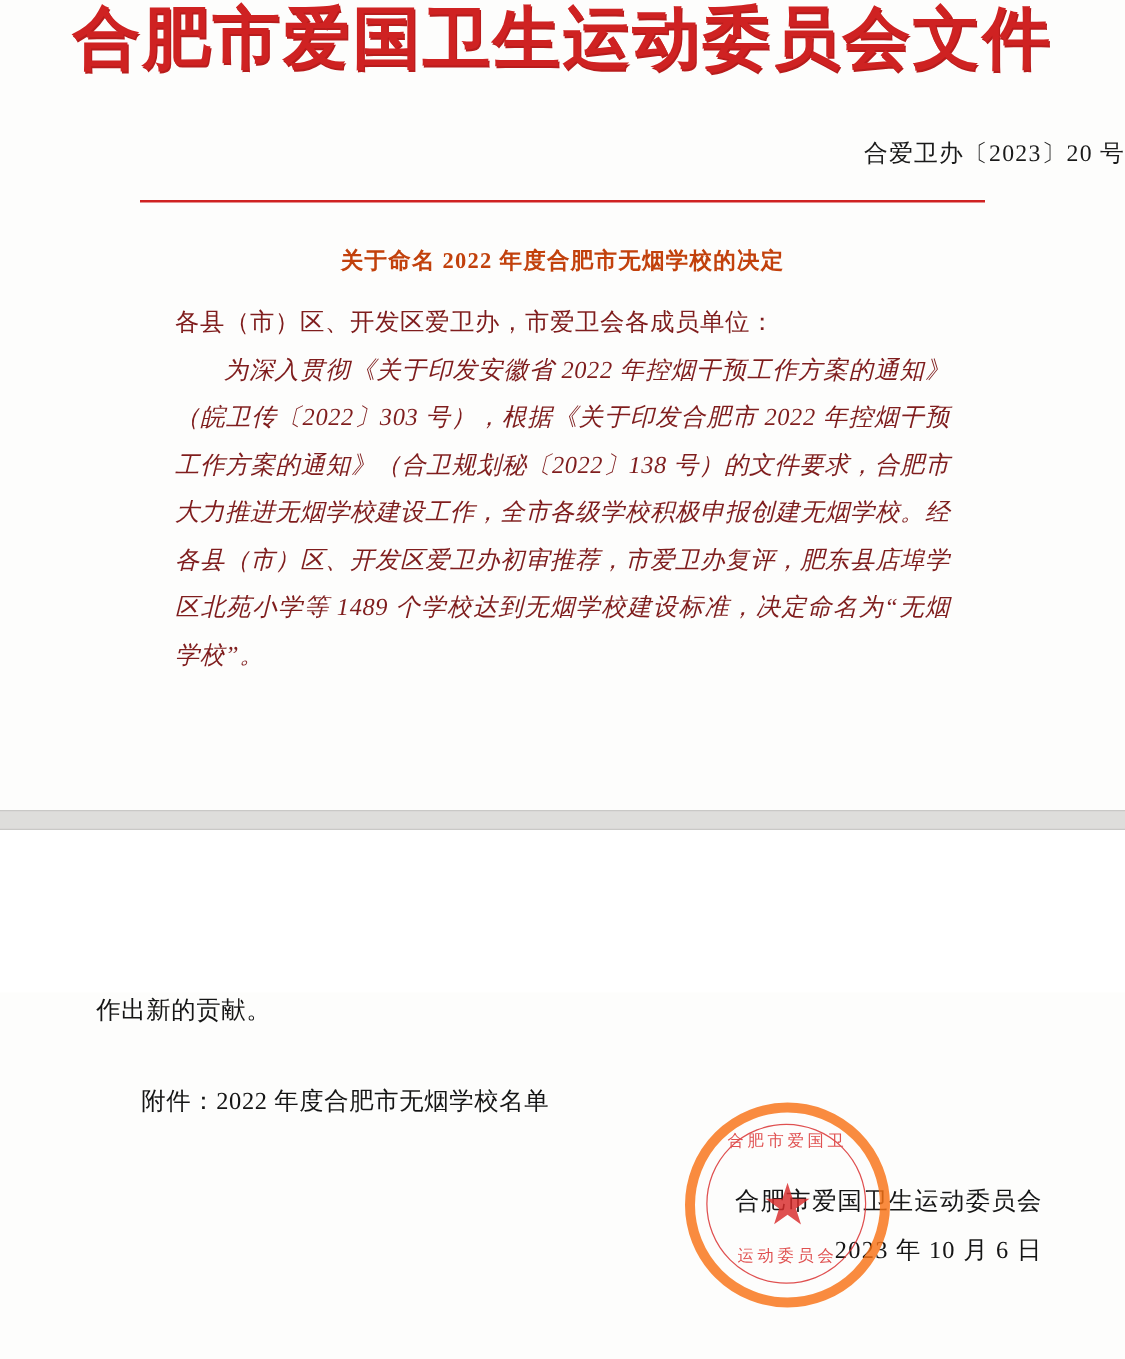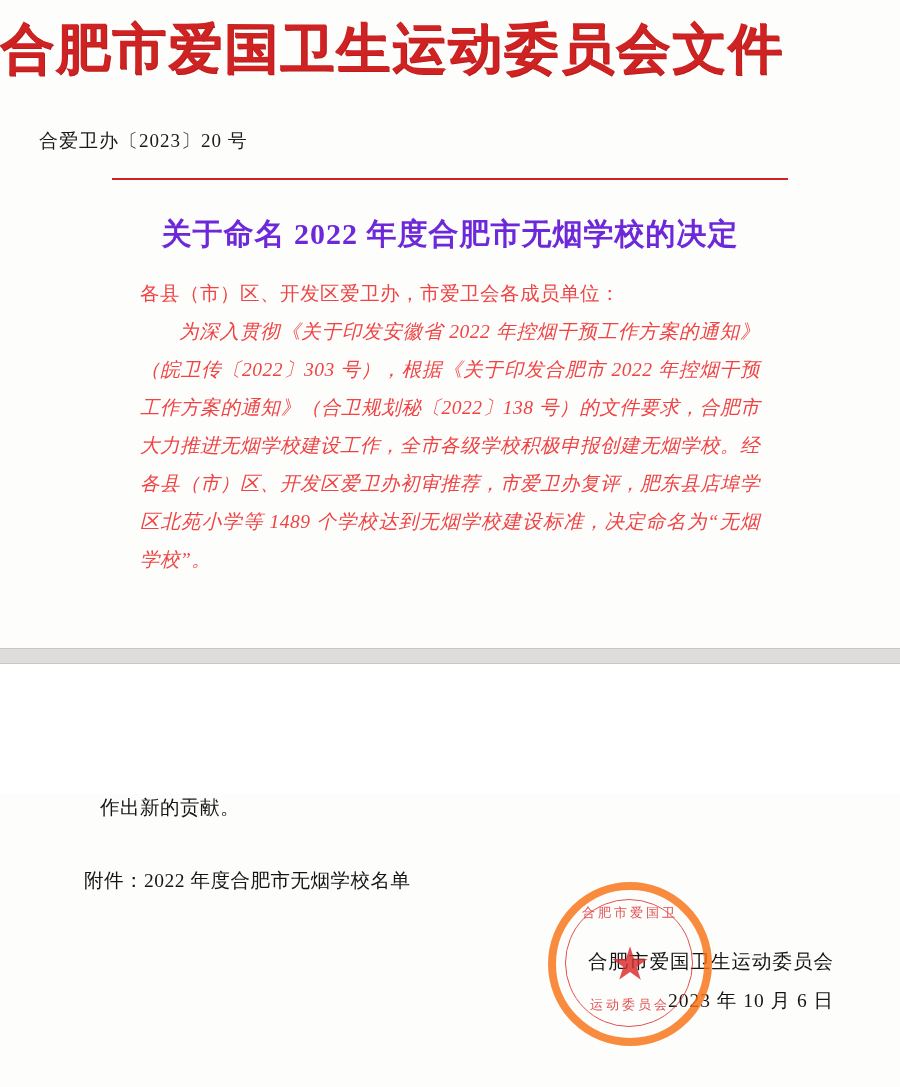--- a/index.html
+++ b/index.html
@@ -21,57 +21,57 @@
 
   
   .doc-page-one {
     position: relative;
     width: 900px;
     height: 648px;
     background: #fdfdfc;
     box-sizing: border-box;
   }
   .masthead {
-    padding-top: 18px;
+    text-align: center;
   }
   .masthead-title {
     font-family: "Liberation Serif", "DejaVu Serif", serif;
     color: #cf2222;
     font-size: 54px;
     font-weight: bold;
     letter-spacing: 2px;
     line-height: 1.15;
     text-shadow: 1px 1px 0 #b81c1c;
     white-space: nowrap;
   }
   .doc-number {
-    text-align: left;
+    text-align: right;
     margin-top: 48px;
     font-size: 19px;
     color: #1a1a1a;
     letter-spacing: 1px;
     padding-left: 39px;
   }
   .red-rule {
     margin: 24px 112px 0 112px;
     border-top: 2px solid #cf2222;
   }
   .doc-title {
     text-align: center;
     margin: 34px 0 0 0;
-    font-size: 30px;
+    font-size: 18px;
     font-weight: bold;
-    color: #6d28d9;
+    color: #c2410c;
     letter-spacing: 1px;
   }
   .body-block {
     margin: 20px 140px 0 140px;
     font-size: 19.5px;
     line-height: 1.95;
-    color: #ef4444;
+    color: #7f1d1d;
     text-align: justify;
     letter-spacing: 0.5px;
   }
   .body-block p {
     margin: 0;
   }
   .indent {
     text-indent: 2em;
     font-style: italic;
   }
@@ -86,27 +86,27 @@
   }
 
   
   .doc-page-two {
     position: relative;
     width: 900px;
     height: 425px;
     background: #fdfdfc;
   }
   .cont-line {
-    margin: 130px 140px 0 100px;
+    margin: 130px 140px 0 77px;
     font-size: 19.5px;
     color: #151515;
     letter-spacing: 0.5px;
   }
   .attachment {
-    margin: 46px 140px 0 84px;
+    margin: 46px 140px 0 113px;
     font-size: 19.5px;
     color: #151515;
     letter-spacing: 0.5px;
   }
   .signature {
     position: relative;
     margin-top: 48px;
     padding-right: 66px;
     text-align: right;
     font-size: 19.5px;

